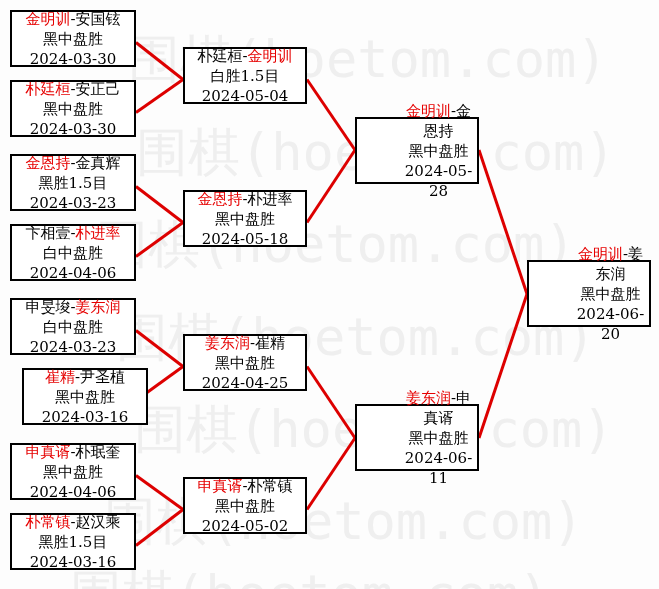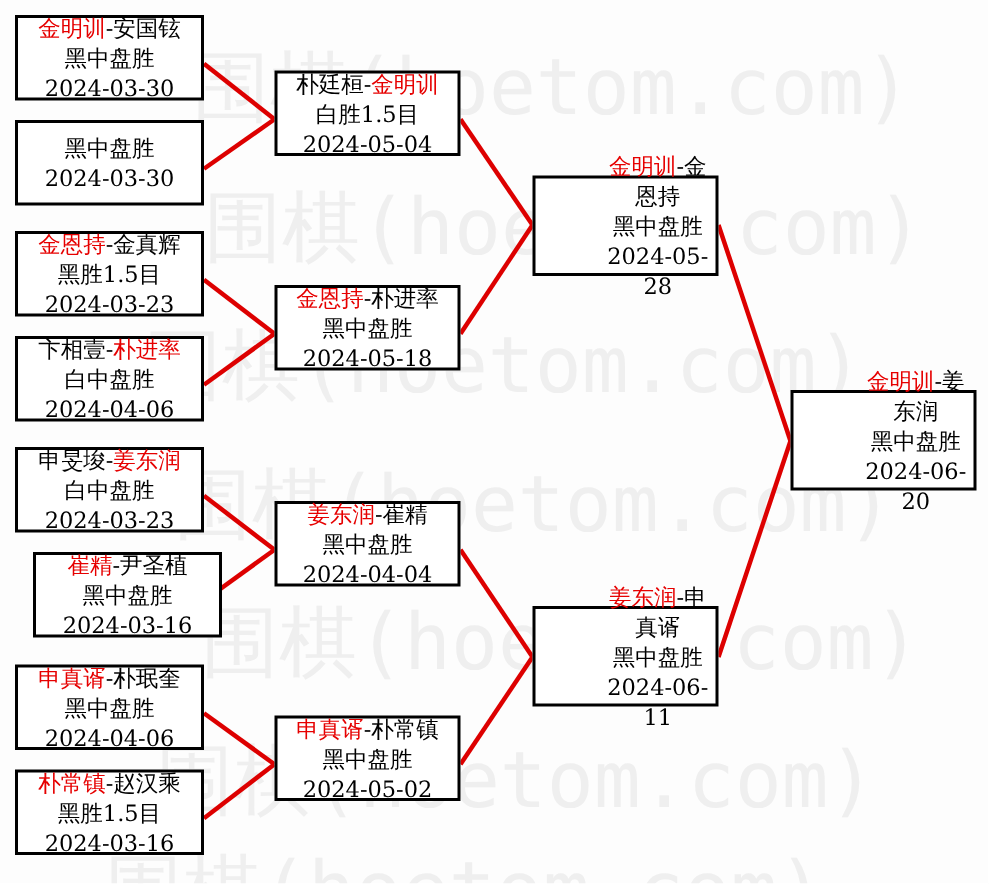--- a/index.html
+++ b/index.html
@@ -60,20 +60,21 @@
     </g>
   </svg>
 
   <div class="box" style="left:10px; top:10px">
     <div><span class="red">金明训</span><span>-</span><span>安国铉</span></div>
     <div>黑中盘胜</div>
     <div>2024-03-30</div>
   </div>
 
   <div class="box" style="left:10px; top:80px">
+    <div><span class="red">朴廷桓</span><span>-</span><span>安正己</span></div>
     <div>黑中盘胜</div>
     <div>2024-03-30</div>
   </div>
 
   <div class="box" style="left:10px; top:154px">
     <div><span class="red">金恩持</span><span>-</span><span>金真辉</span></div>
     <div>黑胜1.5目</div>
     <div>2024-03-23</div>
   </div>
 
@@ -115,21 +116,21 @@
 
   <div class="box c2" style="left:183px; top:190px">
     <div><span class="red">金恩持</span><span>-</span><span>朴进率</span></div>
     <div>黑中盘胜</div>
     <div>2024-05-18</div>
   </div>
 
   <div class="box c2" style="left:183px; top:334px">
     <div><span class="red">姜东润</span><span>-</span><span>崔精</span></div>
     <div>黑中盘胜</div>
-    <div>2024-04-04</div>
+    <div>2024-04-25</div>
   </div>
 
   <div class="box c2" style="left:183px; top:477px">
     <div><span class="red">申真谞</span><span>-</span><span>朴常镇</span></div>
     <div>黑中盘胜</div>
     <div>2024-05-02</div>
   </div>
 
   <div class="box c3" style="left:355px; top:117px">
     <div><span class="red">金明训</span><span>-</span><span>金恩持</span></div>

